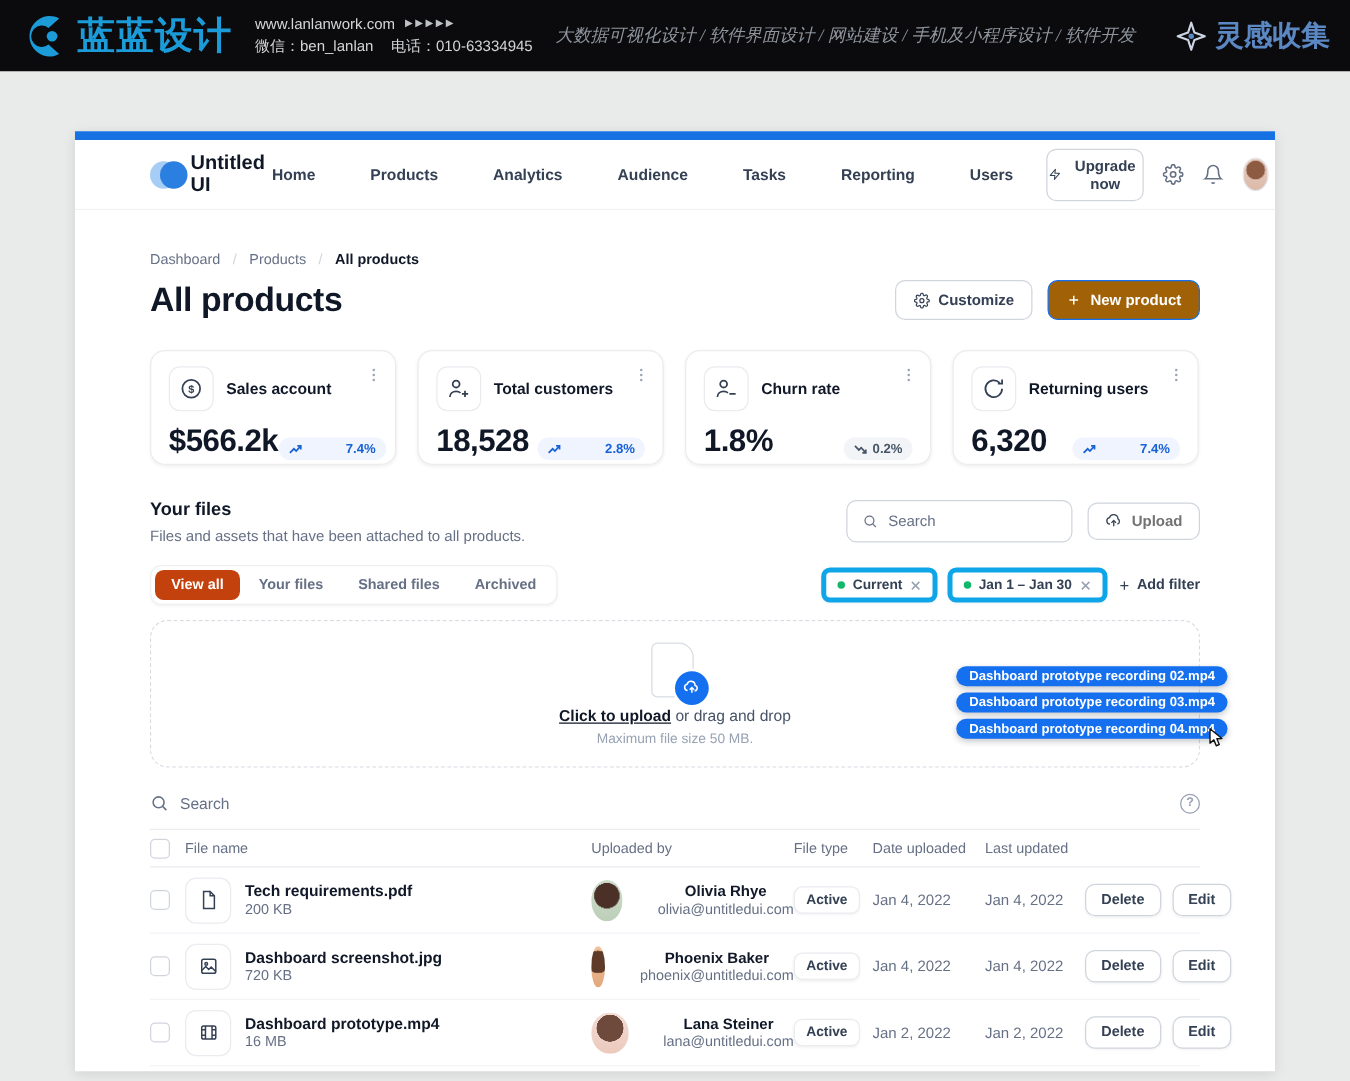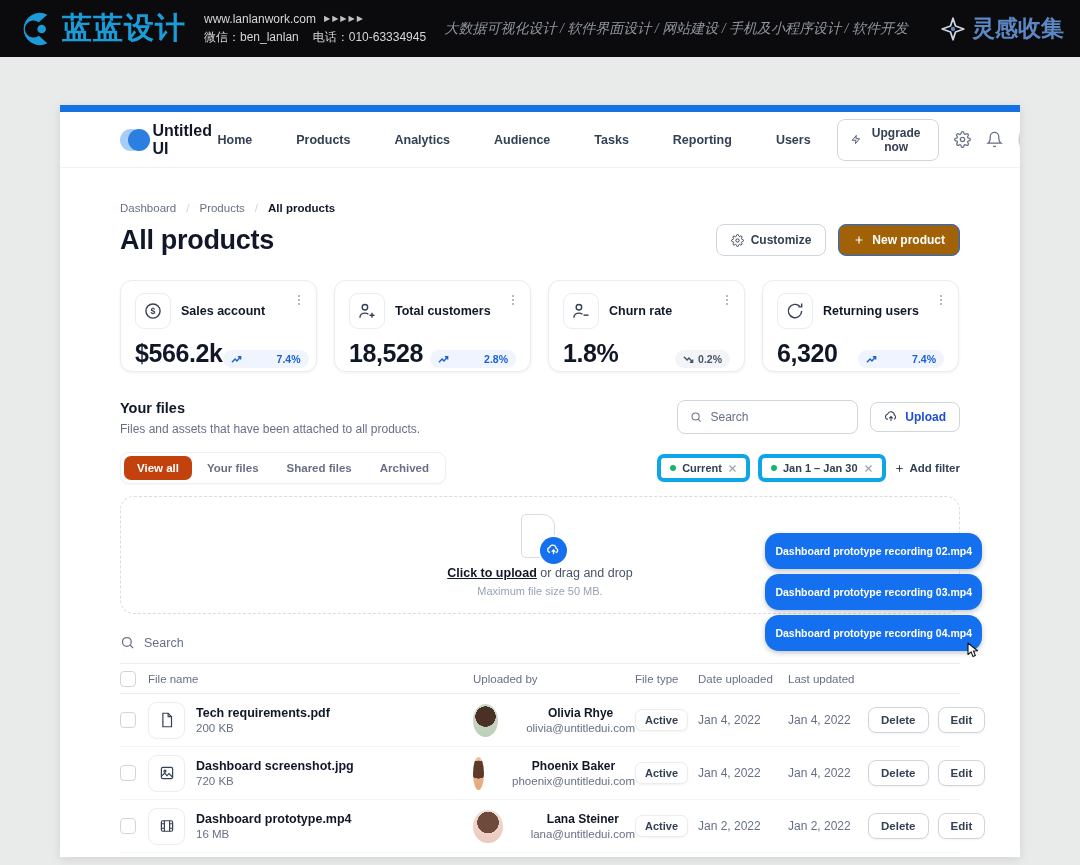--- a/index.html
+++ b/index.html
@@ -29,21 +29,21 @@
   .app-header { height:56px; display:flex; align-items:center; padding:0 60px; border-bottom:1px solid #f1f2f4; }
   .app-logo { display:flex; align-items:center; gap:8px; }
   .logo-circles { position:relative; width:30px; height:22px; }
   .logo-circles .c1 { position:absolute; left:0; top:0; width:22px; height:22px; border-radius:50%; background:#a6cdf5; }
   .logo-circles .c2 { position:absolute; left:8px; top:0; width:22px; height:22px; border-radius:50%; background:#2b7fe0; }
   .app-logo-text { font-size:16px; font-weight:800; color:#101828; }
   .app-nav { display:flex; gap:44px; margin-left:auto; }
   .app-nav a { font-size:12.5px; font-weight:700; color:#344054; text-decoration:none; cursor:pointer; }
   .header-actions { display:flex; align-items:center; gap:15px; margin-left:26px; }
   .upgrade-btn { display:flex; align-items:center; gap:7px; border:1px solid #d0d5dd; border-radius:8px;
-                 background:#fff; padding:6px 13px; font-size:12px; font-weight:700; color:#344054; cursor:pointer; }
+                 background:#fff; padding:6px 1px; font-size:12px; font-weight:700; color:#344054; cursor:pointer; }
   .icon-btn { background:none; border:none; cursor:pointer; display:flex; align-items:center; color:#667085; }
   .avatar { width:27px; height:27px; border-radius:50%; border:1px solid #e4e7ec; }
   .av-header { background:radial-gradient(circle at 50% 36%, #8d5b42 0 40%, transparent 41%), linear-gradient(#e8cfc2,#dcb9a8); }
 
   .content { padding:34px 60px 0 60px; }
 
   
   .breadcrumb { display:flex; align-items:center; gap:10px; font-size:11.5px; color:#667085; }
   .breadcrumb .sep { color:#d0d5dd; }
   .breadcrumb .current { color:#101828; font-weight:700; }
@@ -72,21 +72,21 @@
   
   .files-head { display:flex; align-items:flex-start; margin-top:28px; }
   .files-title { font-size:14.5px; font-weight:800; color:#101828; }
   .files-sub { font-size:12px; color:#667085; margin-top:6px; }
   .files-head-right { margin-left:auto; display:flex; gap:12px; align-items:center; }
   .search-box { display:flex; align-items:center; gap:8px; width:181px; height:34px; border:1px solid #d0d5dd;
                 border-radius:8px; padding:0 12px; background:#fff; color:#667085; }
   .search-box input { border:none; outline:none; font-size:12px; width:100%; color:#344054; background:transparent; font-family:inherit; }
   .search-box input::placeholder { color:#667085; }
   .upload-btn { display:flex; align-items:center; gap:7px; border:1px solid #d0d5dd; border-radius:8px; background:#fff;
-                padding:7px 13px; font-size:12px; font-weight:700; color:#1d4ed8; cursor:pointer; }
+                padding:7px 13px; font-size:12px; font-weight:700; color:#737373; cursor:pointer; }
 
   
   .tabs-row { display:flex; align-items:center; margin-top:16px; }
   .tabs { display:flex; align-items:center; border:1px solid #eef0f2; border-radius:9px; padding:3px; gap:2px; background:#fff;
           box-shadow:0 1px 2px rgba(16,24,40,.04); }
   .tab { border:none; background:none; font-size:11.5px; font-weight:700; color:#667085; padding:6px 13px; border-radius:7px; cursor:pointer; }
   .tab.active { background:#c2410c; color:#fff; }
   .filters { margin-left:auto; display:flex; align-items:center; gap:8px; }
   .chip { display:flex; align-items:center; gap:6px; border:4px solid #0ea5e9; border-radius:7px; background:#fff;
           padding:4px 9px; font-size:11px; font-weight:700; color:#344054; cursor:pointer; box-shadow:0 1px 2px rgba(16,24,40,.04); }
@@ -99,21 +99,21 @@
   .dropzone { position:relative; margin-top:12px; height:118px; border:1.5px dashed #d8dce2; border-radius:14px;
               display:flex; flex-direction:column; align-items:center; justify-content:center; }
   .dz-icon { position:relative; width:38px; height:46px; margin-bottom:6px; }
   .dz-doc { width:34px; height:44px; background:#fff; border:1.5px solid #d8dce2; border-radius:5px; border-top-right-radius:12px; }
   .dz-badge { position:absolute; right:-8px; bottom:-4px; width:27px; height:27px; border-radius:50%; background:#1570ef;
               display:flex; align-items:center; justify-content:center; color:#fff; box-shadow:0 0 0 2px #fff; }
   .dz-line1 { font-size:12.5px; color:#475467; }
   .dz-line1 b { color:#101828; font-weight:800; text-decoration:underline; cursor:pointer; }
   .dz-line2 { font-size:11px; color:#98a2b3; margin-top:5px; }
   .tooltips { position:absolute; right:-23px; top:36px; display:flex; flex-direction:column; gap:5px; align-items:flex-end; }
-  .tooltip { background:#1570ef; color:#fff; font-size:10.5px; font-weight:700; padding:12px 10px; border-radius:14px;
+  .tooltip { background:#1570ef; color:#fff; font-size:10.5px; font-weight:700; padding:2px 10px; border-radius:14px;
              white-space:nowrap; box-shadow:0 2px 5px rgba(16,24,40,.25); cursor:pointer; }
   .cursor-icon { position:absolute; right:2px; bottom:-7px; }
 
   
   .table-search { display:flex; align-items:center; gap:9px; height:42px; border-bottom:1px solid #eaecf0; color:#667085; margin-top:8px; }
   .table-search .label { font-size:12.5px; color:#667085; }
   .help { margin-left:auto; width:16px; height:16px; border:1.3px solid #98a2b3; border-radius:50%; color:#98a2b3;
           font-size:10px; font-weight:700; display:flex; align-items:center; justify-content:center; cursor:pointer; }
 
   

